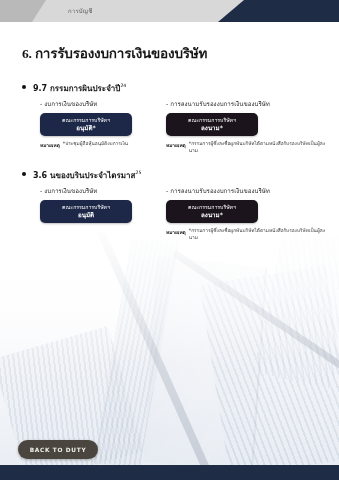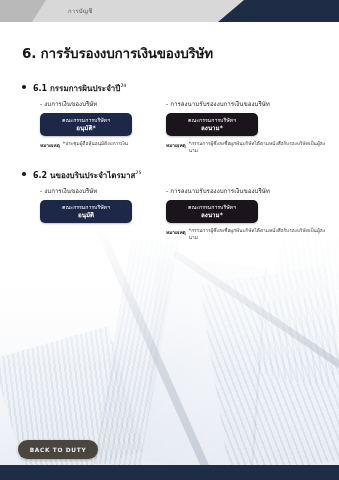--- a/index.html
+++ b/index.html
@@ -88,21 +88,21 @@
   #header-label{
     position:absolute; left:68px; top:0; height:22px; line-height:22px;
     font-size:6px; color:#565656; letter-spacing:.2px;
   }
 
   
   #content{ position:absolute; left:0; top:22px; width:339px; z-index:6; }
 
   #page-title{
     margin:20px 0 0 22px;
-    font-size:13.5px; font-weight:bold; color:#161616; letter-spacing:-.2px;
+    font-size:13.5px; font-weight:bold; color:#161616; letter-spacing:-.2px;font-family:Liberation Serif, serif;
   }
 
   .section{ margin:18px 0 0 0; padding:0 14px 0 22px; }
   .section-6-2{ margin-top:14px; }
 
   .bullet-row{ display:flex; align-items:baseline; gap:7px; }
   .bullet-dot{
     width:4px; height:4px; border-radius:50%; background:#111;
     flex:0 0 auto; transform:translateY(-2px);
   }
@@ -177,21 +177,21 @@
   <div id="header-label">การบัญชี</div>
 </div>
 
 <div id="content">
 
   <div id="page-title">6. การรับรองงบการเงินของบริษัท</div>
 
   <div class="section">
     <div class="bullet-row">
       <span class="bullet-dot"></span>
-      <span class="bullet-title"><span>6.1</span>&nbsp;<span>กรรมการผินประจำปี</span><sup>24</sup></span>
+      <span class="bullet-title"><span>9.7</span>&nbsp;<span>กรรมการผินประจำปี</span><sup>24</sup></span>
     </div>
 
     <div class="cols">
       <div class="col">
         <div class="col-label">- งบการเงินของบริษัท</div>
         <div class="chip navy">
           <span class="chip-top">คณะกรรมการบริษัทฯ</span>
           <span class="chip-bottom">อนุมัติ*</span>
         </div>
         <div class="note">
@@ -210,21 +210,21 @@
           <span class="note-label">หมายเหตุ</span>
           <span class="note-text">*กรรมการผู้ซึ่งลงชื่อผูกพันบริษัทได้ตามหนังสือรับรองบริษัทเป็นผู้ลงนาม</span>
         </div>
       </div>
     </div>
   </div>
 
   <div class="section section-6-2">
     <div class="bullet-row">
       <span class="bullet-dot"></span>
-      <span class="bullet-title"><span>6.2</span>&nbsp;<span>นของบรินประจำไตรมาส</span><sup>25</sup></span>
+      <span class="bullet-title"><span>3.6</span>&nbsp;<span>นของบรินประจำไตรมาส</span><sup>25</sup></span>
     </div>
 
     <div class="cols">
       <div class="col">
         <div class="col-label">- งบการเงินของบริษัท</div>
         <div class="chip navy">
           <span class="chip-top">คณะกรรมการบริษัทฯ</span>
           <span class="chip-bottom">อนุมัติ</span>
         </div>
       </div>

